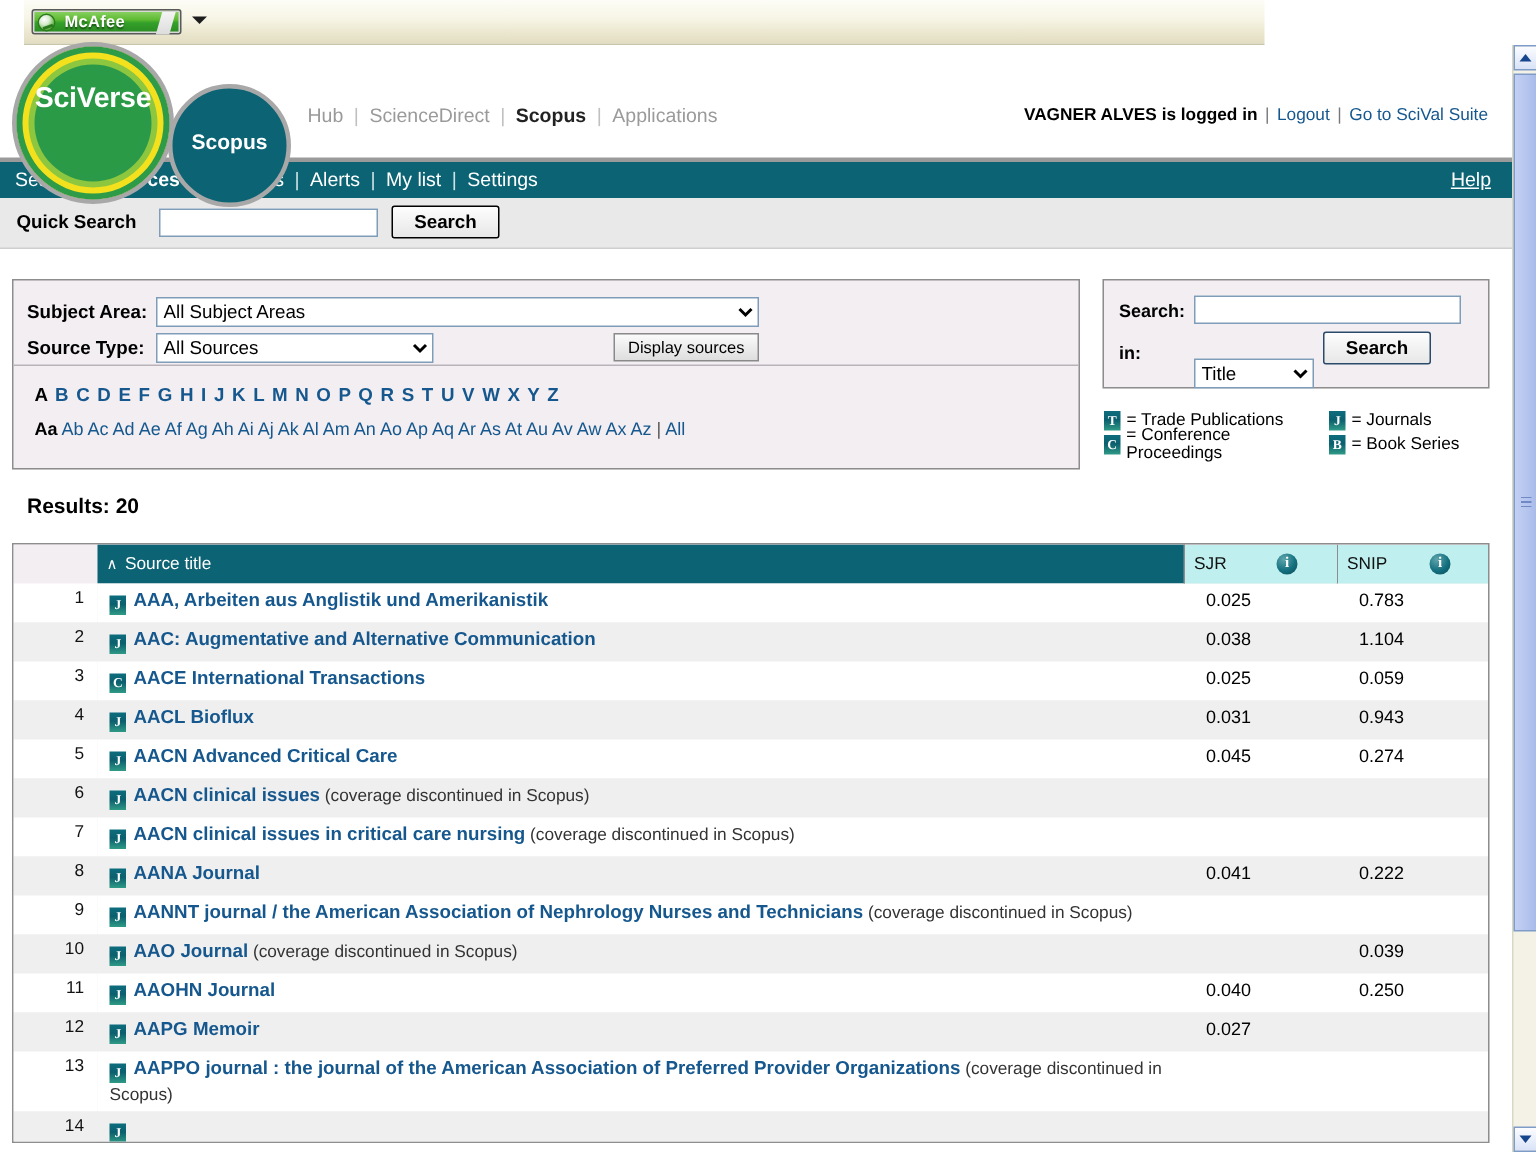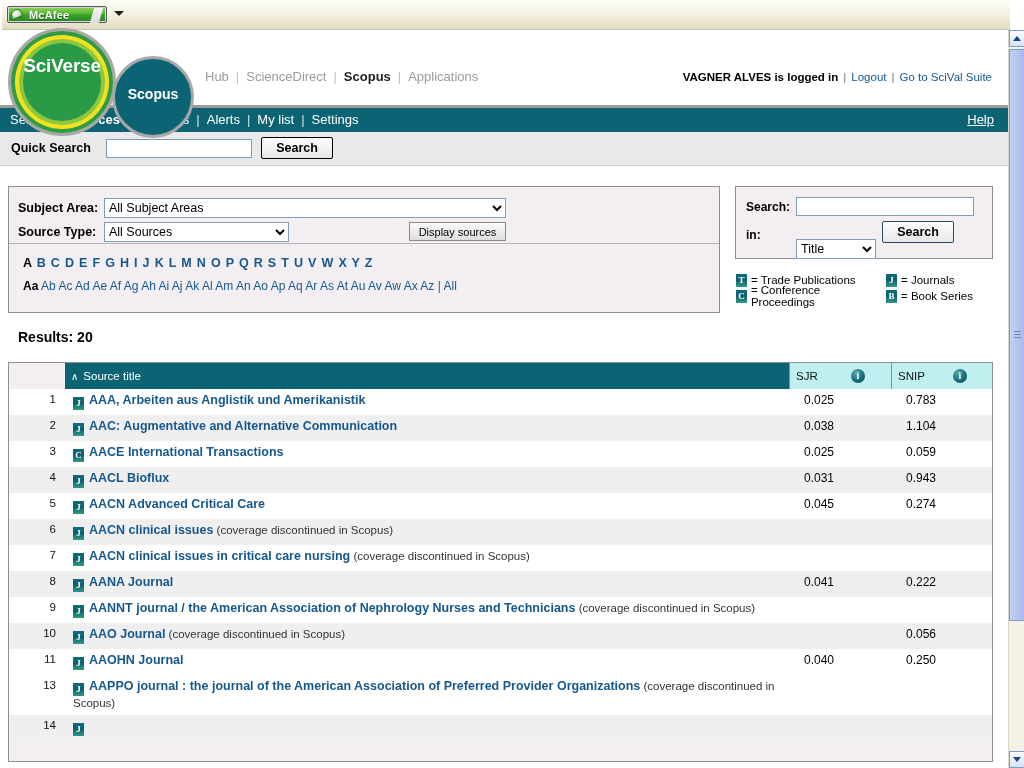--- a/index.html
+++ b/index.html
@@ -9,22 +9,22 @@
     width: 1024px; height: 768px;
     overflow: hidden;
     background: #fff;
     font-family: "Liberation Sans", sans-serif;
     font-size: 12px;
     color: #000;
   }
 
   
   #mcafee-bar {
-    position: absolute; left: 2px; top: 0;
-    width: 1008px; height: 30px;
+    position: absolute; left: 16px; top: 0;
+    width: 827px; height: 30px;
     background: linear-gradient(to bottom, #fdfdf7 0%, #f6f4e4 45%, #ebe7cf 75%, #e2ddc2 100%);
     border-bottom: 1px solid #c9c5a9;
   }
   #mcafee-btn {
     position: absolute; left: 5px; top: 6px;
     width: 100px; height: 17px;
     border: 1px solid #5a5a5a;
     background: linear-gradient(to bottom, #8fd36a 0%, #5fbb32 40%, #34a02a 55%, #2a8a22 100%);
     border-radius: 2px;
     display: flex; align-items: center;
@@ -564,28 +564,34 @@
         <tr>
           <td class="num">9</td>
           <td class="title"><span class="row-badge">J</span><a href="#" class="row-title">AANNT journal / the American Association of Nephrology Nurses and Technicians</a><span class="row-note"> (coverage discontinued in Scopus)</span></td>
           <td class="metric"></td>
           <td class="metric"></td>
         </tr>
         <tr class="alt">
           <td class="num">10</td>
           <td class="title"><span class="row-badge">J</span><a href="#" class="row-title">AAO Journal</a><span class="row-note"> (coverage discontinued in Scopus)</span></td>
           <td class="metric"></td>
-          <td class="metric">0.056</td>
+          <td class="metric">0.039</td>
         </tr>
         <tr>
           <td class="num">11</td>
           <td class="title"><span class="row-badge">J</span><a href="#" class="row-title">AAOHN Journal</a></td>
           <td class="metric">0.040</td>
           <td class="metric">0.250</td>
         </tr>
+        <tr class="alt">
+          <td class="num">12</td>
+          <td class="title"><span class="row-badge">J</span><a href="#" class="row-title">AAPG Memoir</a></td>
+          <td class="metric">0.027</td>
+          <td class="metric"></td>
+        </tr>
         <tr>
           <td class="num">13</td>
           <td class="title"><span class="row-badge">J</span><a href="#" class="row-title">AAPPO journal : the journal of the American Association of Preferred Provider Organizations</a><span class="row-note"> (coverage discontinued in Scopus)</span></td>
           <td class="metric"></td>
           <td class="metric"></td>
         </tr>
         <tr class="alt">
           <td class="num">14</td>
           <td class="title"><span class="row-badge">J</span></td>
           <td class="metric"></td>

